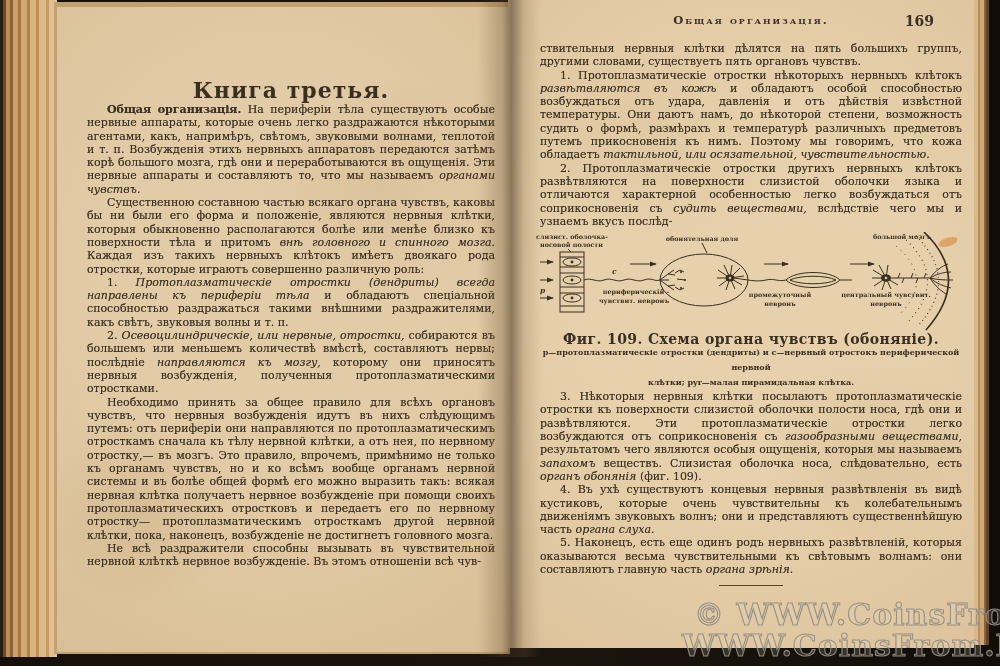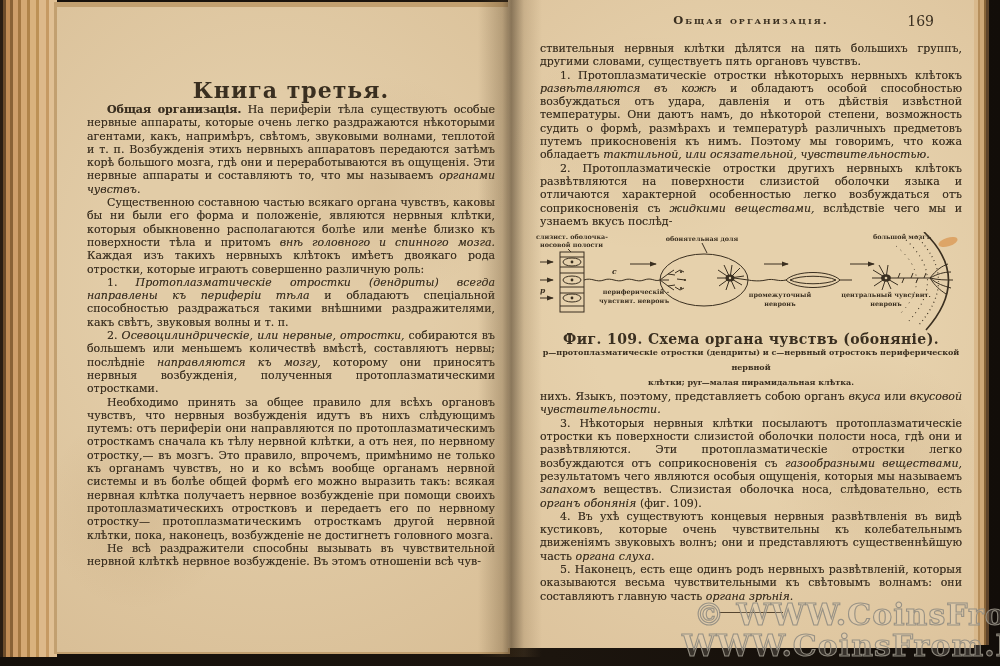--- a/index.html
+++ b/index.html
@@ -36,21 +36,21 @@
   .para{margin:0;text-align:justify;font-size:11px;line-height:13.3px;
         text-shadow:0 0 .4px rgba(58,47,34,.55);}
   .para.ind{text-indent:20px;}
   .b{font-weight:bold;}
   .i{font-style:italic;}
   .title1{margin:0;text-align:center;font-size:22px;font-weight:bold;letter-spacing:1px;}
   .title2{margin:7px 0 15px 0;text-align:center;font-size:25px;font-weight:bold;letter-spacing:6px;}
   .rp-header{position:relative;height:18px;margin-bottom:11px;}
   .rp-header .running{display:block;text-align:center;font-variant:small-caps;
       letter-spacing:2px;font-size:11.5px;font-weight:bold;}
-  .rp-header .pagenum{position:absolute;right:28px;top:0;font-size:14px;font-weight:normal;}
+  .rp-header .pagenum{position:absolute;right:28px;top:0;font-size:14px;font-weight:bold;}
   .figure-wrap{margin:4px 0 2px -6px;}
   .figure-wrap svg{display:block;}
   .fig-caption{text-align:center;margin-top:2px;}
   .fig-caption .cap1{font-size:14px;font-weight:bold;letter-spacing:.4px;line-height:11px;}
   .fig-caption .cap2,.fig-caption .cap3{font-size:8px;font-weight:bold;line-height:15px;}
   .endrule{width:64px;border-top:1px solid #55452f;margin:9px auto 0 auto;height:0;}
   
   .wm{position:absolute;font-family:"DejaVu Serif",serif;font-weight:bold;
       color:rgba(232,226,214,0.16);-webkit-text-stroke:1.1px rgba(148,142,131,0.95);
       letter-spacing:1px;white-space:nowrap;z-index:9;}
@@ -81,21 +81,21 @@
   </div>
 
   <div class="page page-right">
     <div class="rp-header">
       <span class="running">Общая организація.</span>
       <span class="pagenum">169</span>
     </div>
     <div>
         <p class="para"><span>ствительныя нервныя клѣтки дѣлятся на пять большихъ группъ, другими словами, существуетъ пять органовъ чувствъ.</span></p>
         <p class="para ind"><span>1. Протоплазматическіе отростки нѣкоторыхъ нервныхъ клѣтокъ </span><span class="i">развѣтвляются въ кожѣ</span><span> и обладаютъ особой способностью возбуждаться отъ удара, давленія и отъ дѣйствія извѣстной температуры. Они даютъ намъ, до нѣкоторой степени, возможность судить о формѣ, размѣрахъ и температурѣ различныхъ предметовъ путемъ прикосновенія къ нимъ. Поэтому мы говоримъ, что кожа обладаетъ </span><span class="i">тактильной, или осязательной, чувствительностью.</span></p>
-        <p class="para ind"><span>2. Протоплазматическіе отростки другихъ нервныхъ клѣтокъ развѣтвляются на поверхности слизистой оболочки языка и отличаются характерной особенностью легко возбуждаться отъ соприкосновенія съ </span><span class="i">жидкими веществами,</span><span> вслѣдствіе чего мы и узнаемъ вкусъ послѣд-</span></p>
+        <p class="para ind"><span>2. Протоплазматическіе отростки другихъ нервныхъ клѣтокъ развѣтвляются на поверхности слизистой оболочки языка и отличаются характерной особенностью легко возбуждаться отъ соприкосновенія съ </span><span class="i">судить веществами,</span><span> вслѣдствіе чего мы и узнаемъ вкусъ послѣд-</span></p>
       </div>
 
     <div class="figure-wrap">
       <svg width="442" height="100" viewBox="0 0 442 100">
         <defs>
           <marker id="ah" viewBox="0 0 8 8" refX="7" refY="4" markerWidth="7" markerHeight="7" orient="auto">
             <path d="M0,1 L8,4 L0,7 Z" fill="#3a2f20"></path>
           </marker>
         </defs>
         <g stroke="#3a2f20" fill="none" stroke-width="1">
@@ -176,21 +176,20 @@
         <text class="figlbl" x="352" y="74" text-anchor="middle">невронъ</text>
       </svg>
     </div>
     <div class="fig-caption">
       <div class="cap1">Фиг. 109. Схема органа чувствъ (обоняніе).</div>
       <div class="cap2">p—протоплазматическіе отростки (дендриты) и c—нервный отростокъ периферической нервной</div>
       <div class="cap3">клѣтки; pyr—малая пирамидальная клѣтка.</div>
     </div>
 
     <div>
-        <p class="para"><span>нихъ. Языкъ, поэтому, представляетъ собою органъ </span><span class="i">вкуса</span><span> или </span><span class="i">вкусовой чувствительности.</span></p>
         <p class="para ind"><span>3. Нѣкоторыя нервныя клѣтки посылаютъ протоплазматическіе отростки къ поверхности слизистой оболочки полости носа, гдѣ они и развѣтвляются. Эти протоплазматическіе отростки легко возбуждаются отъ соприкосновенія съ </span><span class="i">газообразными веществами,</span><span> результатомъ чего являются особыя ощущенія, которыя мы называемъ </span><span class="i">запахомъ</span><span> веществъ. Слизистая оболочка носа, слѣдовательно, есть </span><span class="i">органъ обонянія</span><span> (фиг. 109).</span></p>
         <p class="para ind"><span>4. Въ ухѣ существуютъ концевыя нервныя развѣтвленія въ видѣ кустиковъ, которые очень чувствительны къ колебательнымъ движеніямъ звуковыхъ волнъ; они и представляютъ существеннѣйшую часть </span><span class="i">органа слуха.</span></p>
         <p class="para ind"><span>5. Наконецъ, есть еще одинъ родъ нервныхъ развѣтвленій, которыя оказываются весьма чувствительными къ свѣтовымъ волнамъ: они составляютъ главную часть </span><span class="i">органа зрѣнія.</span></p>
       </div>
     <div class="endrule"></div>
   </div>
 
   <div class="gutter"></div>
   <div class="edges-right"></div>
 

